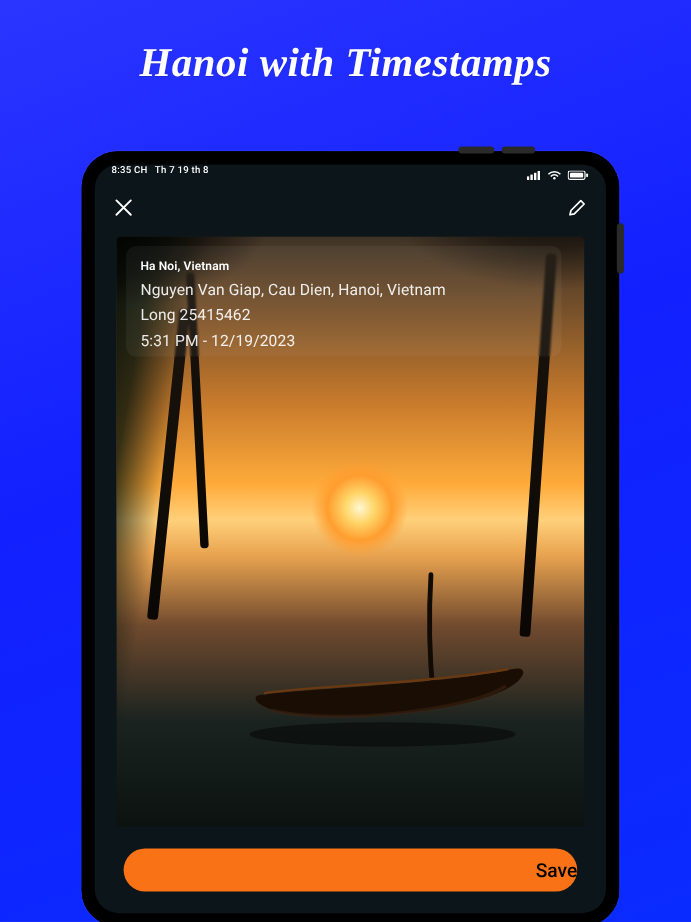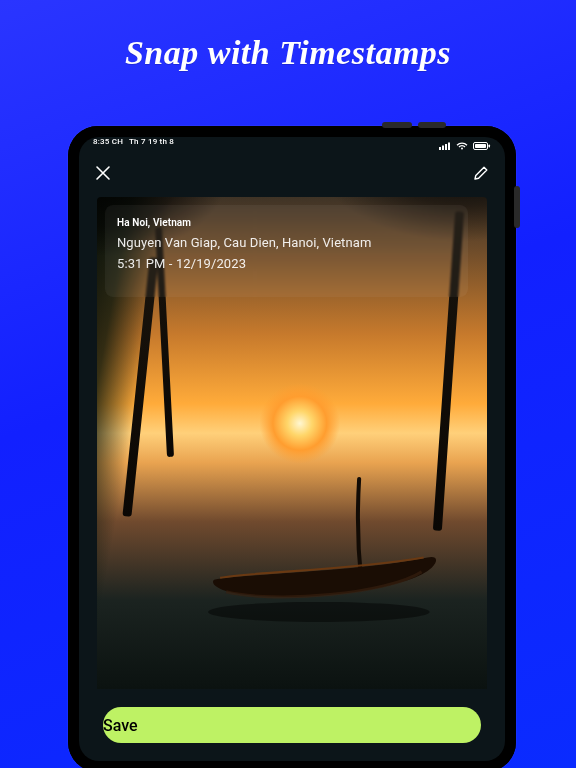--- a/index.html
+++ b/index.html
@@ -135,35 +135,35 @@
   .stamp .row { opacity:.9; font-size:13px; }
 
   
   .bottombar {
     padding: 18px 24px 18px 24px;
   }
   .save-btn {
     width:100%;
     height:36px;
     border-radius:18px;
-    background:#bef264;
+    background:#f97316;
     color:#000;
     font-size:16px;
     font-weight:500;
     display:flex;
     align-items:center;
-    justify-content:flex-start;
+    justify-content:flex-end;
     cursor:pointer;
     user-select:none;
   }
 </style>
 </head>
 <body>
 
-<div class="headline">Snap with Timestamps</div>
+<div class="headline">Hanoi with Timestamps</div>
 
 <div class="tablet">
   <div class="btn-top1"></div>
   <div class="btn-top2"></div>
   <div class="btn-side"></div>
 
   <div class="screen">
 
     <div class="statusbar">
       <div class="status-left">
@@ -223,20 +223,21 @@
           <path d="M152 8 C150 40 150 70 154 108" stroke="#120b05" stroke-width="4" fill="none" stroke-linecap="round"></path>
           <path d="M8 108 C40 102 150 100 220 86 C228 84 232 88 224 96 C195 122 70 132 22 120 C12 117 4 112 8 108 Z" fill="#1a0d04"></path>
           <path d="M14 106 C50 100 150 98 216 86" stroke="#6a3912" stroke-width="2" fill="none"></path>
           <path d="M20 120 C70 132 180 122 214 100" stroke="#3a2110" stroke-width="3" fill="none" opacity=".6"></path>
           <ellipse cx="112" cy="140" rx="110" ry="10" fill="rgba(0,0,0,.45)"></ellipse>
         </svg>
 
         <div class="stamp">
           <div class="loc">Ha Noi, Vietnam</div>
           <div class="row">Nguyen Van Giap, Cau Dien, Hanoi, Vietnam</div>
+          <div class="row">Long 25415462</div>
           <div class="row">5:31 PM - 12/19/2023</div>
         </div>
       </div>
     </div>
 
     <div class="bottombar">
       <div class="save-btn">
         <span>Save</span>
       </div>
     </div>

